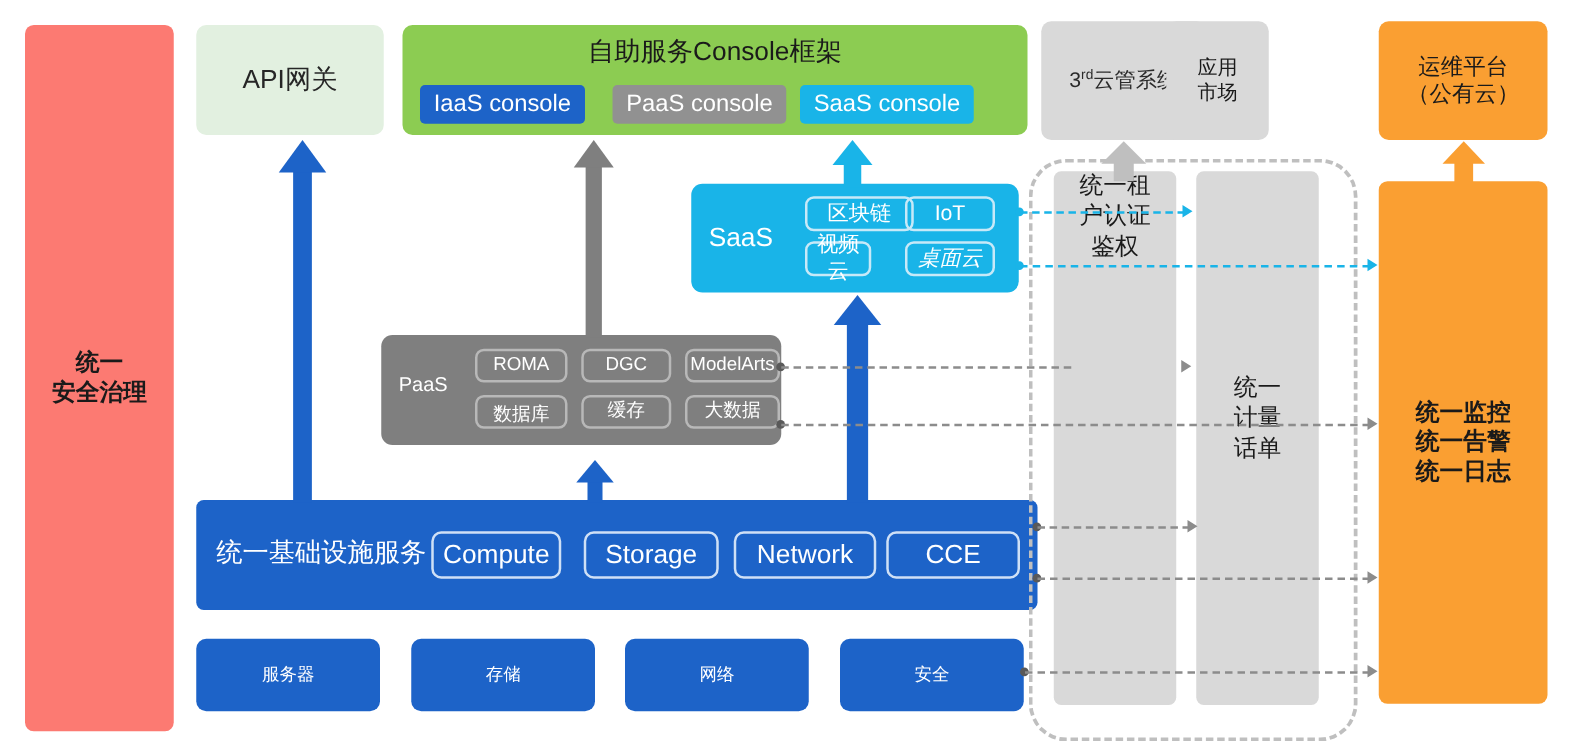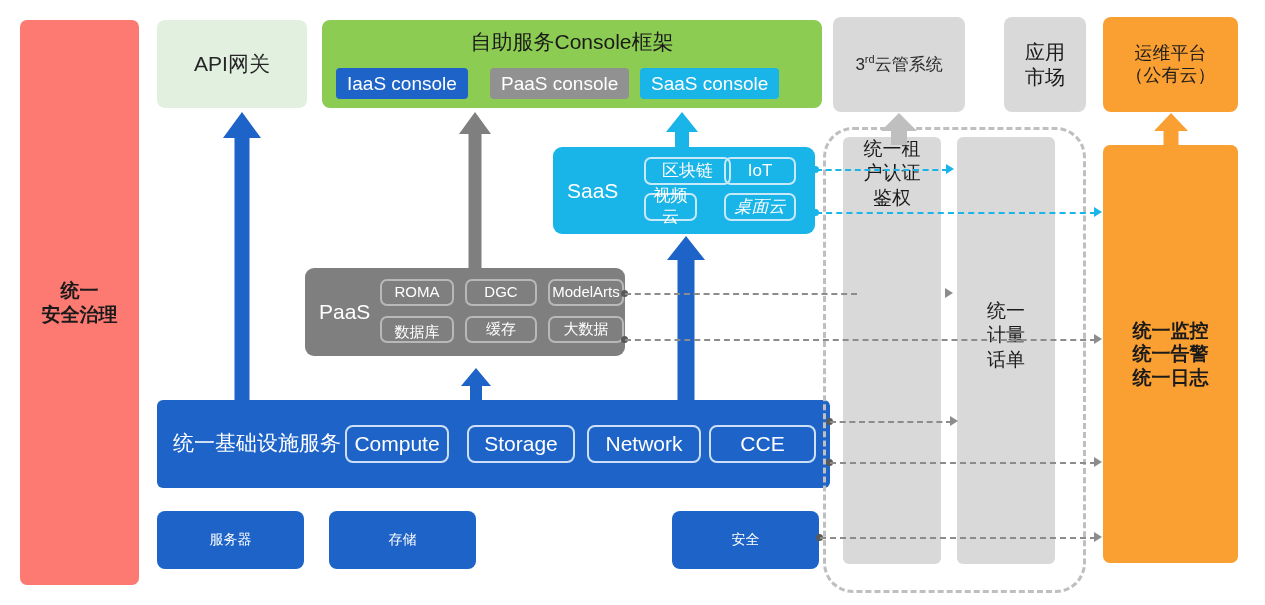--- a/index.html
+++ b/index.html
@@ -80,25 +80,25 @@
   
   #third-cloud {
     left: 833px; top: 17px; width: 132px; height: 95px;
     background: #d9d9d9;
     border-radius: 8px;
     color: #2b2b2b;
     font-size: 17px;
   }
   #third-cloud sup { font-size: 11px; vertical-align: super; }
   #app-market {
-    left: 1004px; top: 17px; width: 82px; height: 95px;
+    left: 933px; top: 17px; width: 82px; height: 95px;
     background: #d9d9d9;
     border-radius: 8px;
     color: #1a1a1a;
-    font-size: 20px;
+    font-size: 16px;
   }
 
   
   #ops-platform-top {
     left: 1103px; top: 17px; width: 135px; height: 95px;
     background: #fa9f32;
     border-radius: 8px;
     color: #1a1a1a;
     font-size: 18px;
   }
@@ -145,21 +145,21 @@
   #paas-block {
     left: 305px; top: 268px; width: 320px; height: 88px;
     background: #7f7f7f;
     border-radius: 9px;
     display: block;
   }
   #paas-block .paas-label {
     position: absolute;
     left: 14px; top: 31px;
     color: #ffffff;
-    font-size: 21px;
+    font-size: 16px;
   }
   .paas-tag {
     position: absolute;
     height: 27px;
     border: 2px solid #b8b8b8;
     border-radius: 7px;
     display: flex;
     align-items: center;
     justify-content: center;
     color: #ffffff;
@@ -406,20 +406,23 @@
         <span>CCE</span>
       </div>
   </div>
 
   <div class="hw-box" id="hw-box-0">
       <span>服务器</span>
     </div>
   <div class="hw-box" id="hw-box-1">
       <span>存储</span>
     </div>
+  <div class="hw-box" id="hw-box-2">
+      <span>网络</span>
+    </div>
   <div class="hw-box" id="hw-box-3">
       <span>安全</span>
     </div>
 
   <div id="shared-services-container"></div>
 
   <div class="shared-col" id="shared-col-auth">
     <div class="col-text">
       <div>统一租</div>
       <div>户认证</div>

